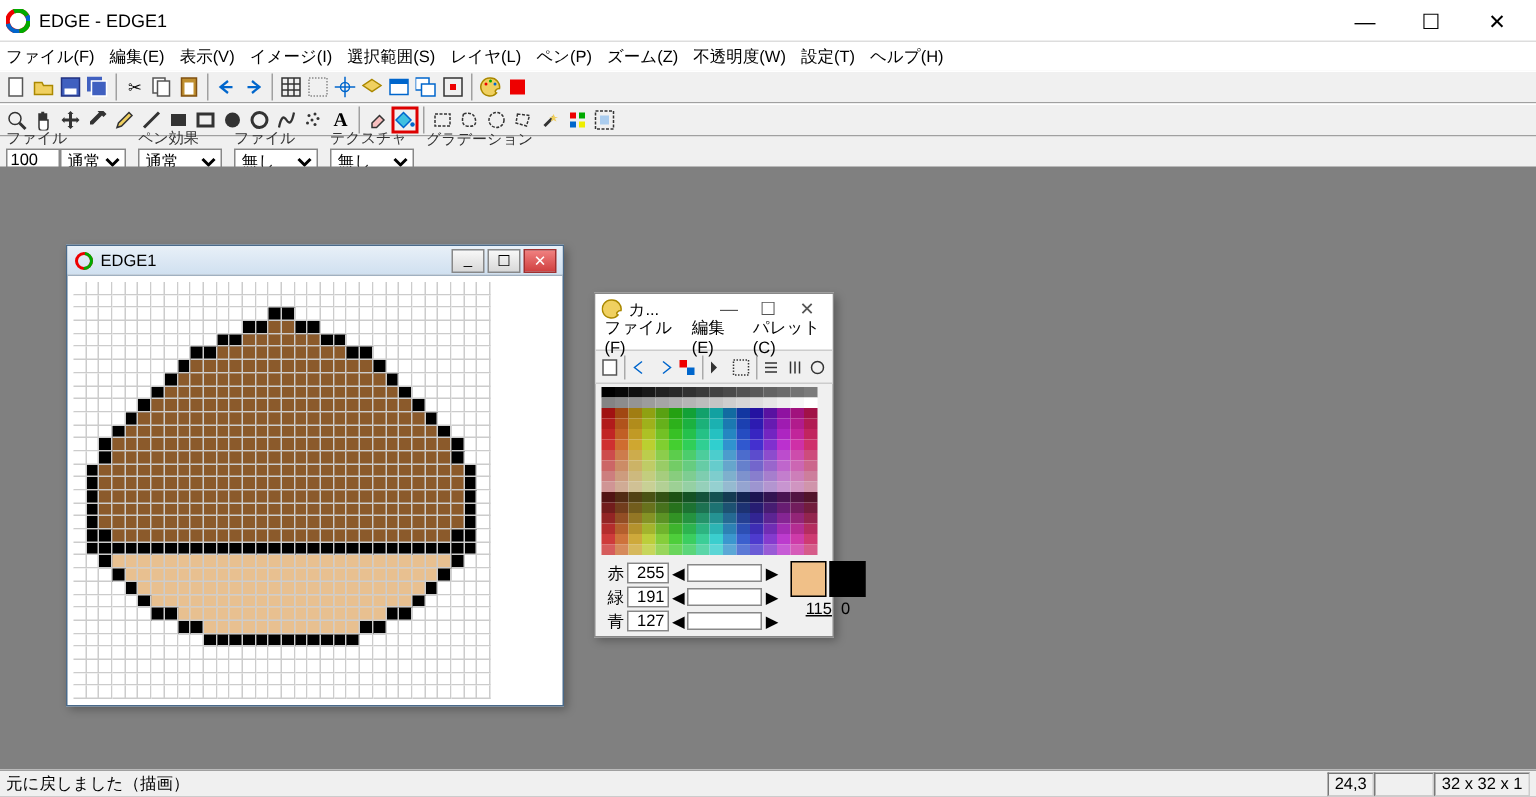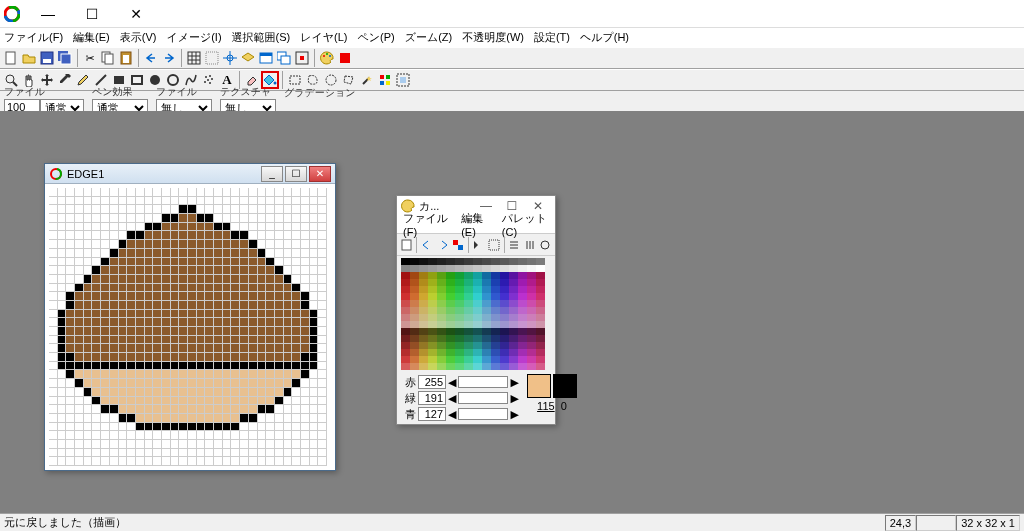--- a/index.html
+++ b/index.html
@@ -56,20 +56,21 @@
 </style>
 </head>
 <body>
 
 <div class="titlebar">
   <svg class="logo" viewBox="0 0 16 16">
       <circle cx="8" cy="8" r="7" fill="none" stroke="#e00" stroke-width="3"></circle>
       <circle cx="8" cy="8" r="7" fill="none" stroke="#0a0" stroke-width="3" stroke-dasharray="10 20"></circle>
       <circle cx="8" cy="8" r="7" fill="none" stroke="#06c" stroke-width="3" stroke-dasharray="10 20" stroke-dashoffset="-10"></circle>
     </svg>
+  <span class="title">EDGE - EDGE1</span>
   <div class="winbtn">—</div>
   <div class="winbtn">☐</div>
   <div class="winbtn close">✕</div>
 </div>
 
 <div class="menubar">
   <span>ファイル(F)</span>
   <span>編集(E)</span>
   <span>表示(V)</span>
   <span>イメージ(I)</span>
@@ -337,21 +338,21 @@
     <select style="width:56px"><option>無し</option></select>
   </div>
   <div class="grp" style="margin-left:6px">
       <span class="lbl">グラデーション</span>
     <div style="height:16px"></div>
   </div>
 </div>
 
 <div class="workspace">
 
-  <div class="childwin" style="left:44px; top:52px; width:292px;">
+  <div class="childwin" style="left:44px; top:52px; width:332px;">
     <div class="ctitle">
       <svg width="14" height="14" style="margin-right:4px">
           <circle cx="7" cy="7" r="5" fill="none" stroke="#e00" stroke-width="2"></circle>
           <circle cx="7" cy="7" r="5" fill="none" stroke="#0a0" stroke-width="2" stroke-dasharray="8 16"></circle>
         </svg>
       <span class="t">EDGE1</span>
       <div class="cbtn">_</div>
       <div class="cbtn">☐</div>
       <div class="cbtn close">✕</div>
     </div>

